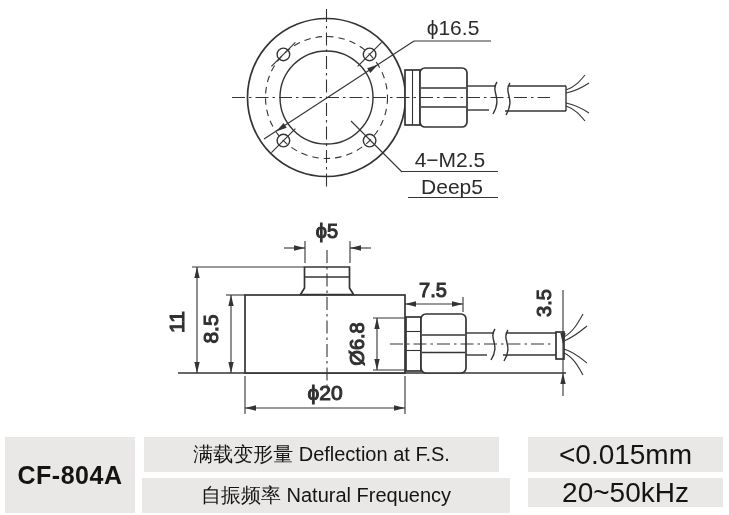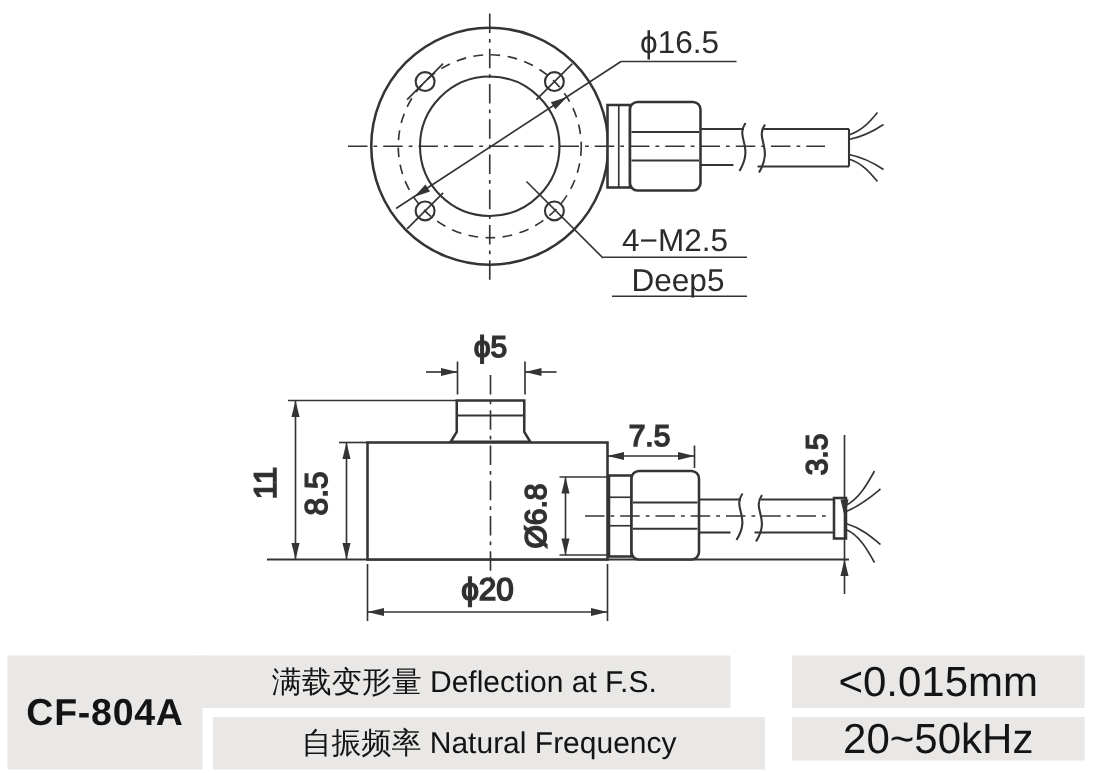--- a/index.html
+++ b/index.html
@@ -198,18 +198,18 @@
       <polygon class="arr" points="245,408 256,405.3 256,410.7"></polygon>
       <polygon class="arr" points="405,408 394,405.3 394,410.7"></polygon>
       <text class="dim big" font-size="22" x="325" y="400" text-anchor="middle">ϕ20</text>
     </g>
   </g>
 </svg>
 
 <div>
   <div class="cell model" style="left:5px; top:437px; width:130px; height:76px;">CF-804A</div>
 
-  <div class="cell param" style="left:132px; top:437px; width:355px; height:35px;">满载变形量 Deflection at F.S.</div>
+  <div class="cell param" style="left:144px; top:437px; width:355px; height:35px;">满载变形量 Deflection at F.S.</div>
   <div class="cell value" style="left:528px; top:437px; width:195px; height:35px;">&lt;0.015mm</div>
 
   <div class="cell param" style="left:142px; top:478px; width:368px; height:35px;">自振频率 Natural Frequency</div>
   <div class="cell value" style="left:528px; top:478px; width:195px; height:29px;">20~50kHz</div>
 </div>
 
 </body></html>

